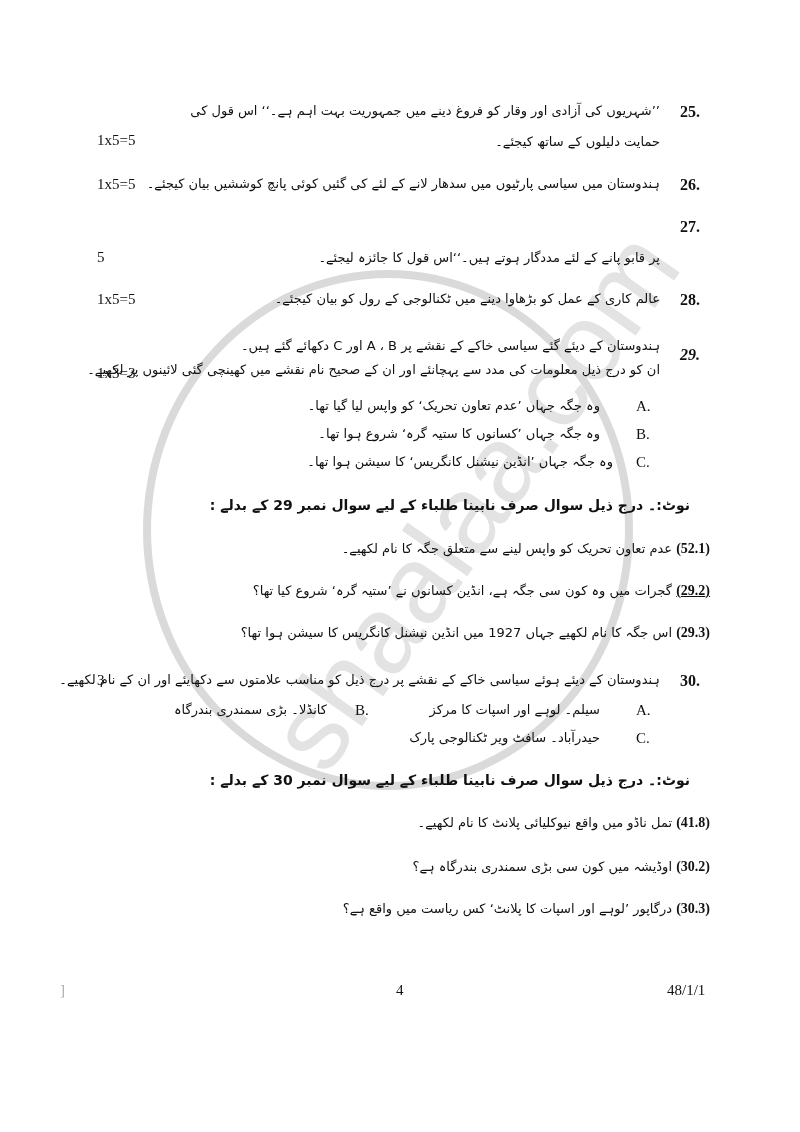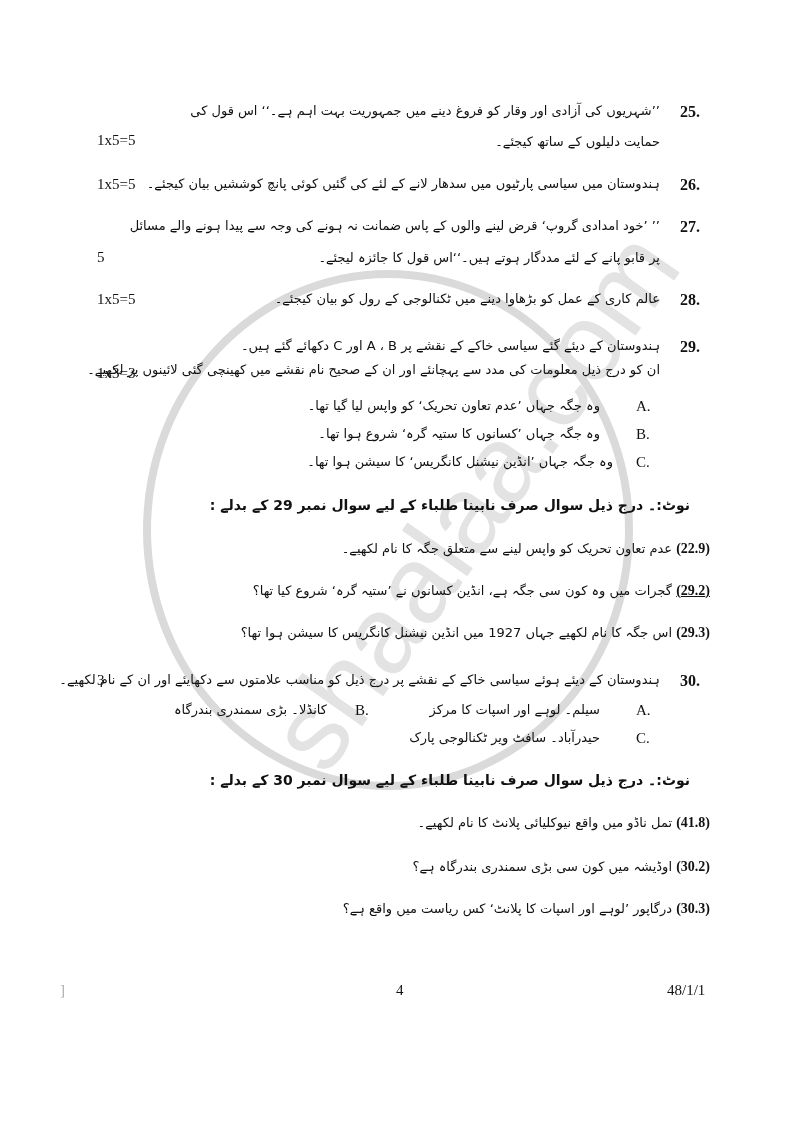--- a/index.html
+++ b/index.html
@@ -39,43 +39,42 @@
     <div class="abs num" style="left:680px; top:103px;">25.</div>
     <div class="abs urdu" style="right:140px; top:103px;">’’شہریوں کی آزادی اور وقار کو فروغ دینے میں جمہوریت بہت اہم ہے۔‘‘ اس قول کی</div>
     <div class="abs urdu" style="right:140px; top:134px;">حمایت دلیلوں کے ساتھ کیجئے۔</div>
     <div class="abs marks" style="left:97px; top:132px;">1x5=5</div>
 
     <div class="abs num" style="left:680px; top:176px;">26.</div>
     <div class="abs urdu" style="right:140px; top:176px;">ہندوستان میں سیاسی پارٹیوں میں سدھار لانے کے لئے کی گئیں کوئی پانچ کوششیں بیان کیجئے۔</div>
     <div class="abs marks" style="left:97px; top:176px;">1x5=5</div>
 
     <div class="abs num" style="left:680px; top:218px;">27.</div>
-    <div class="abs urdu" style="right:140px; top:218px;">’’ ’خود امدادی گروپ‘ قرض لینے والوں کے پاس ضمانت نہ ہونے کی وجہ سے پیدا ہونے والے مسائل</div>
     <div class="abs urdu" style="right:140px; top:250px;">پر قابو پانے کے لئے مددگار ہوتے ہیں۔‘‘اس قول کا جائزہ لیجئے۔</div>
     <div class="abs marks" style="left:97px; top:249px;">5</div>
 
     <div class="abs num" style="left:680px; top:291px;">28.</div>
     <div class="abs urdu" style="right:140px; top:291px;">عالم کاری کے عمل کو بڑھاوا دینے میں ٹکنالوجی کے رول کو بیان کیجئے۔</div>
     <div class="abs marks" style="left:97px; top:291px;">1x5=5</div>
 
-    <div class="abs num" style="left:680px; top:338px;">29.</div>
+    <div class="abs num" style="left:680px; top:346px;font-style:italic;">29.</div>
     <div class="abs urdu" style="right:140px; top:338px;">ہندوستان کے دیئے گئے سیاسی خاکے کے نقشے پر A ، B اور C دکھائے گئے ہیں۔</div>
     <div class="abs urdu" style="right:140px; top:362px;">ان کو درج ذیل معلومات کی مدد سے پہچانئے اور ان کے صحیح نام نقشے میں کھینچی گئی لائینوں پر لکھیے۔</div>
     <div class="abs marks" style="left:97px; top:365px;">1x3=3</div>
 
     <div class="abs opt" style="left:636px; top:398px;">A.</div>
     <div class="abs urdu" style="right:200px; top:398px;">وہ جگہ جہاں ’عدم تعاون تحریک‘ کو واپس لیا گیا تھا۔</div>
     <div class="abs opt" style="left:636px; top:426px;">B.</div>
     <div class="abs urdu" style="right:200px; top:426px;">وہ جگہ جہاں ’کسانوں کا ستیہ گرہ‘ شروع ہوا تھا۔</div>
     <div class="abs opt" style="left:636px; top:454px;">C.</div>
     <div class="abs urdu" style="right:187px; top:454px;">وہ جگہ جہاں ’انڈین نیشنل کانگریس‘ کا سیشن ہوا تھا۔</div>
 
     <div class="abs urdu bold" style="right:110px; top:497px; font-size:14px;">نوٹ:۔ درج ذیل سوال صرف نابینا طلباء کے لیے سوال نمبر 29 کے بدلے :</div>
     <div class="abs urdu" style="right:90px; top:541px;">
-      <span class="num" style="font-size:14px;">(22.9)</span>
+      <span class="num" style="font-size:14px;">(52.1)</span>
       <span>عدم تعاون تحریک کو واپس لینے سے متعلق جگہ کا نام لکھیے۔</span>
     </div>
     <div class="abs urdu" style="right:90px; top:583px;">
       <span class="num" style="font-size:14px;text-decoration:underline;">(29.2)</span>
       <span>گجرات میں وہ کون سی جگہ ہے، انڈین کسانوں نے ’ستیہ گرہ‘ شروع کیا تھا؟</span>
     </div>
     <div class="abs urdu" style="right:90px; top:625px;">
       <span class="num" style="font-size:14px;">(29.3)</span>
       <span>اس جگہ کا نام لکھیے جہاں 1927 میں انڈین نیشنل کانگریس کا سیشن ہوا تھا؟</span>
     </div>

